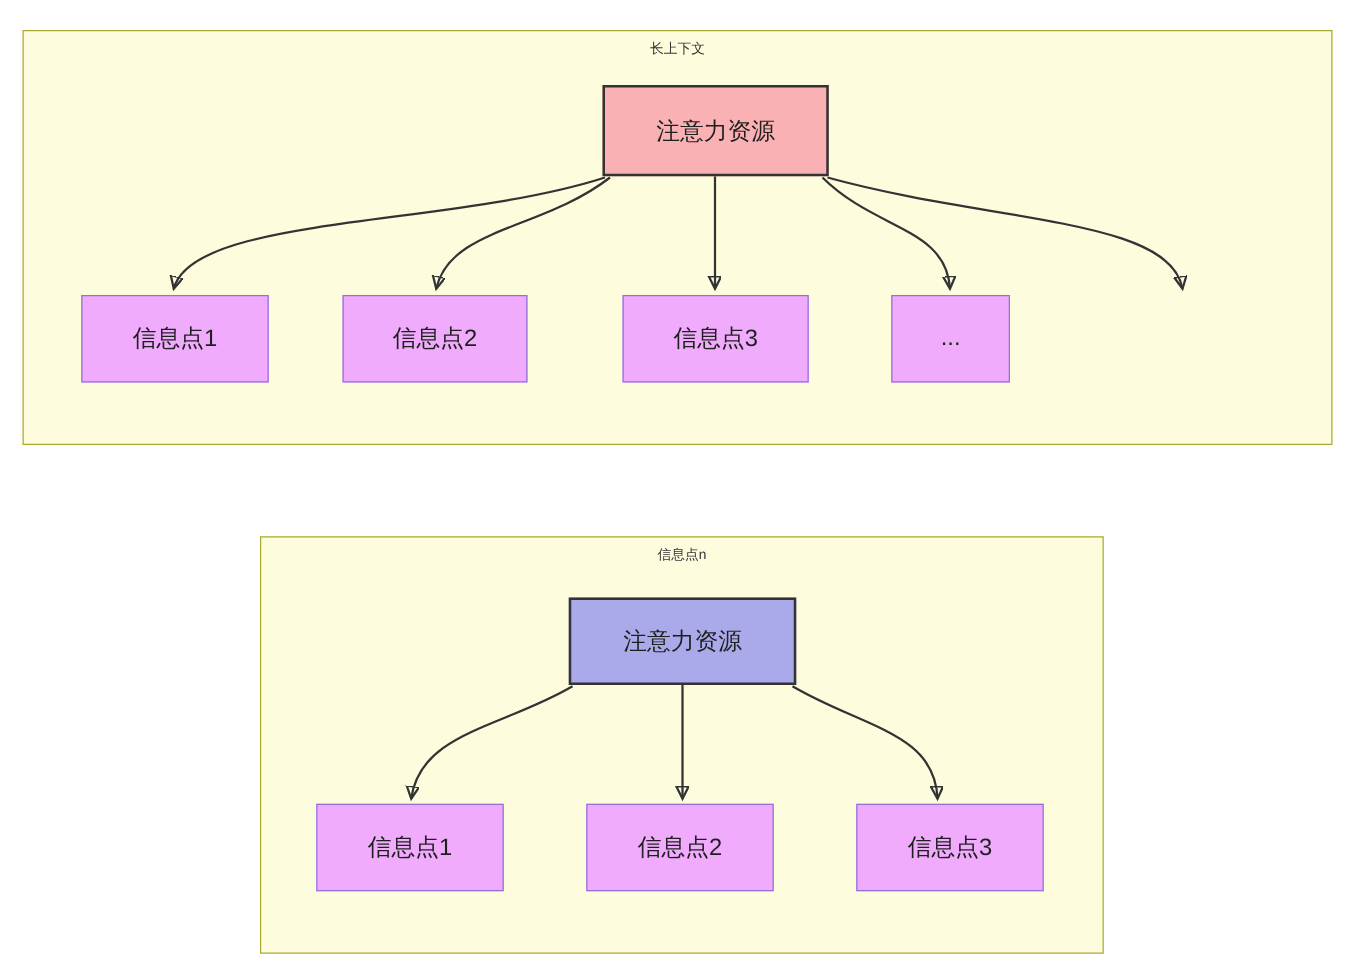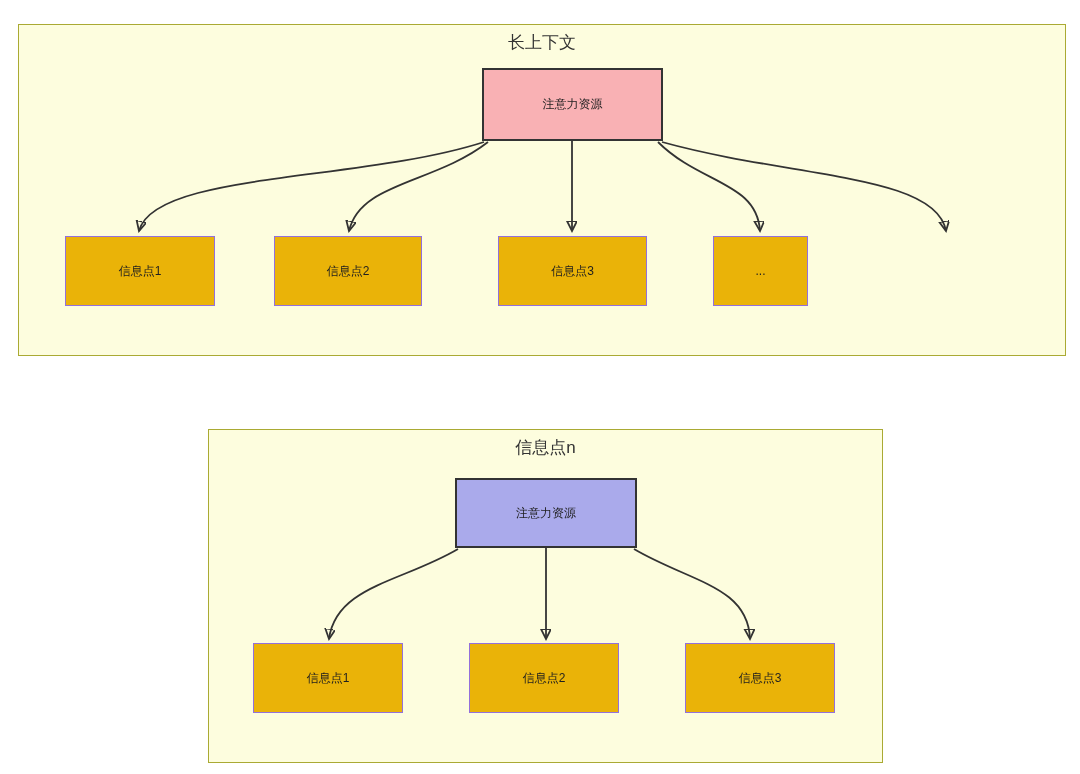--- a/index.html
+++ b/index.html
@@ -15,34 +15,34 @@
   * { box-sizing: border-box; }
   .cluster {
     position: absolute;
     background: #FDFDDE;
     border: 1.5px solid #AAAA33;
   }
   .cluster-title {
     position: absolute;
     top: 6px; left: 0; right: 0;
     text-align: center;
-    font-size: 17px;
+    font-size: 11px;
     color: #333333;
   }
   .node {
     position: absolute;
     display: flex;
     align-items: center;
     justify-content: center;
-    font-size: 12px;
+    font-size: 19px;
     color: #1f1f1f;
     text-align: center;
   }
   .info-node {
-    background: #eab308;
+    background: #f0abfc;
     border: 1.4px solid #9370DB;
   }
   .attn-node { border: 2.6px solid #333333; }
   .attn-long  { background: #F9B1B4; }
   .attn-short { background: #AAAAEB; }
   svg.edges { position: absolute; left: 0; top: 0; }
   svg.edges path { fill: none; stroke: #333333; stroke-width: 1.8px; }
 </style>
 </head>
 <body>

